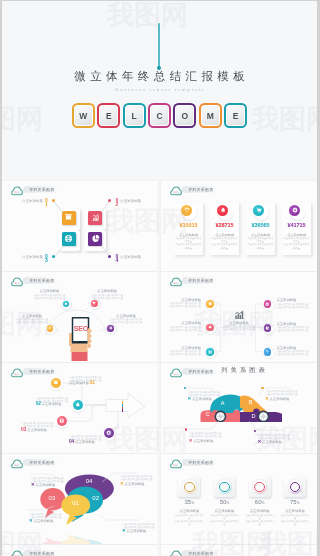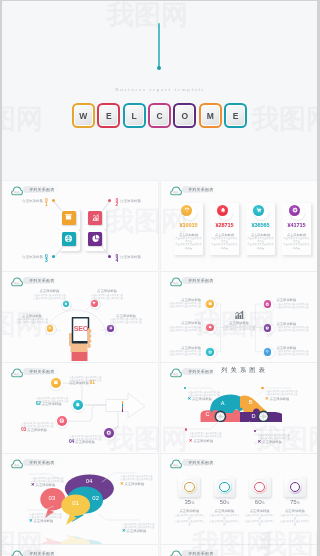--- a/index.html
+++ b/index.html
@@ -70,20 +70,21 @@
   .tbody{position:absolute;font-size:2.3px;color:#c3c8cd;line-height:3.1px;white-space:nowrap;}
 </style>
 </head>
 <body>
 
 <div class="page">
 
   <div class="cover">
     <div class="vline"></div>
     <div class="vdot"></div>
+    <div class="cover-title">微立体年终总结汇报模板</div>
     <div class="cover-sub">Business report template</div>
     <div class="wrow">
         <div class="wbox" style="border-color: rgb(229, 165, 46);">
           <i>W</i>
         </div>
         <div class="wbox" style="border-color: rgb(214, 58, 82);">
           <i>E</i>
         </div>
         <div class="wbox" style="border-color: rgb(26, 159, 176);">
           <i>L</i>

